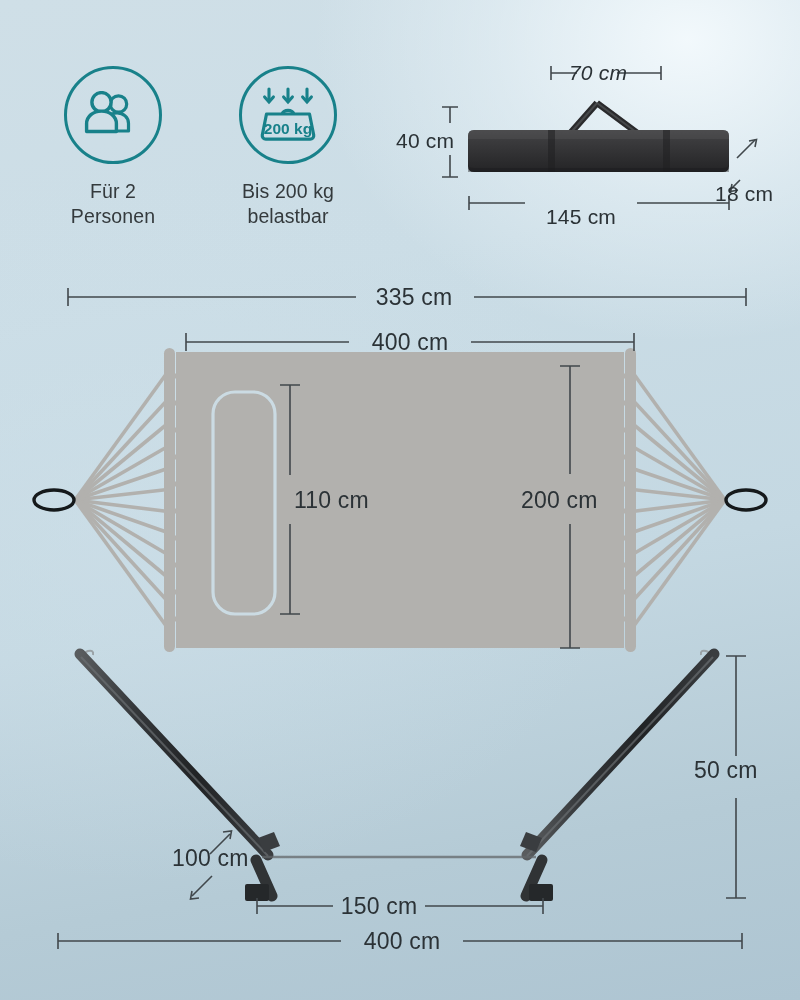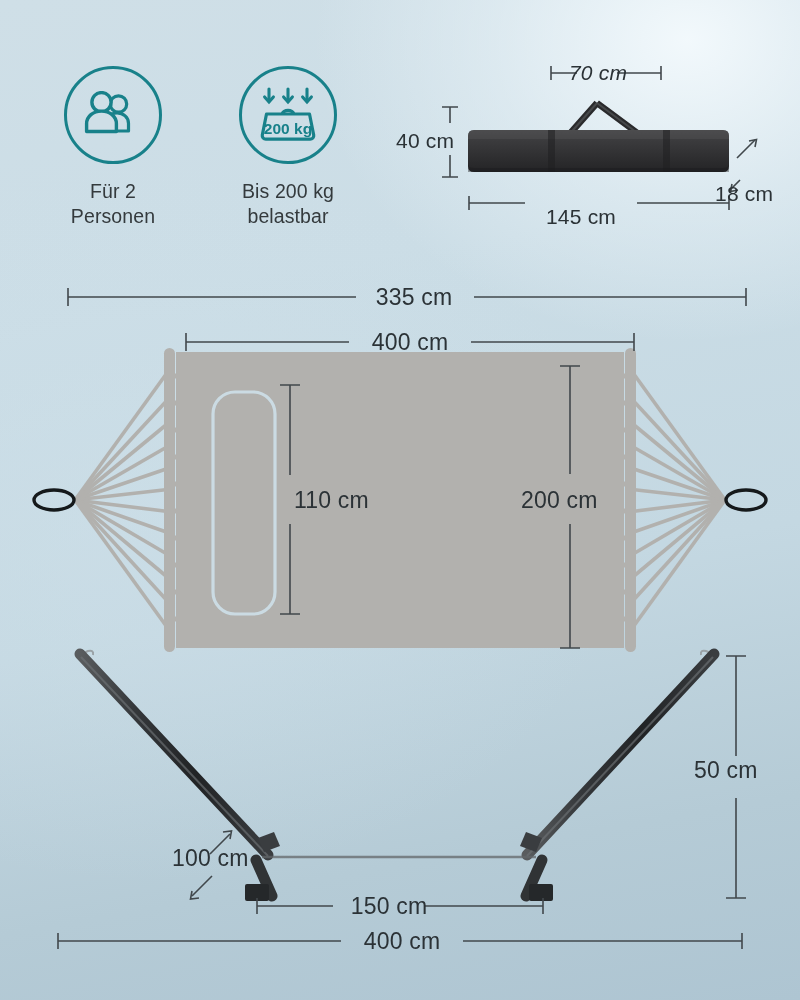--- a/index.html
+++ b/index.html
@@ -257,16 +257,16 @@
   <div class="dimtext cen" style="left:581px; top:205px;">145 cm</div>
   <div class="dimtext" style="left:715px; top:182px;">18 cm</div>
 
   <div class="dimtext big cen" style="left:414px; top:284px;">335 cm</div>
   <div class="dimtext big cen" style="left:410px; top:329px;">400 cm</div>
   <div class="dimtext big" style="left:272px; top:487px;margin-left:22px;">110 cm</div>
   <div class="dimtext big" style="left:521px; top:487px;">200 cm</div>
 
   <div class="dimtext big" style="left:694px; top:757px;">50 cm</div>
   <div class="dimtext big" style="left:172px; top:845px;text-align:right;">100 cm</div>
-  <div class="dimtext big cen" style="left:379px; top:893px;margin-left:10px;">150 cm</div>
+  <div class="dimtext big cen" style="left:379px; top:893px;">150 cm</div>
   <div class="dimtext big cen" style="left:402px; top:928px;">400 cm</div>
 
 </div>
 
 </body></html>

